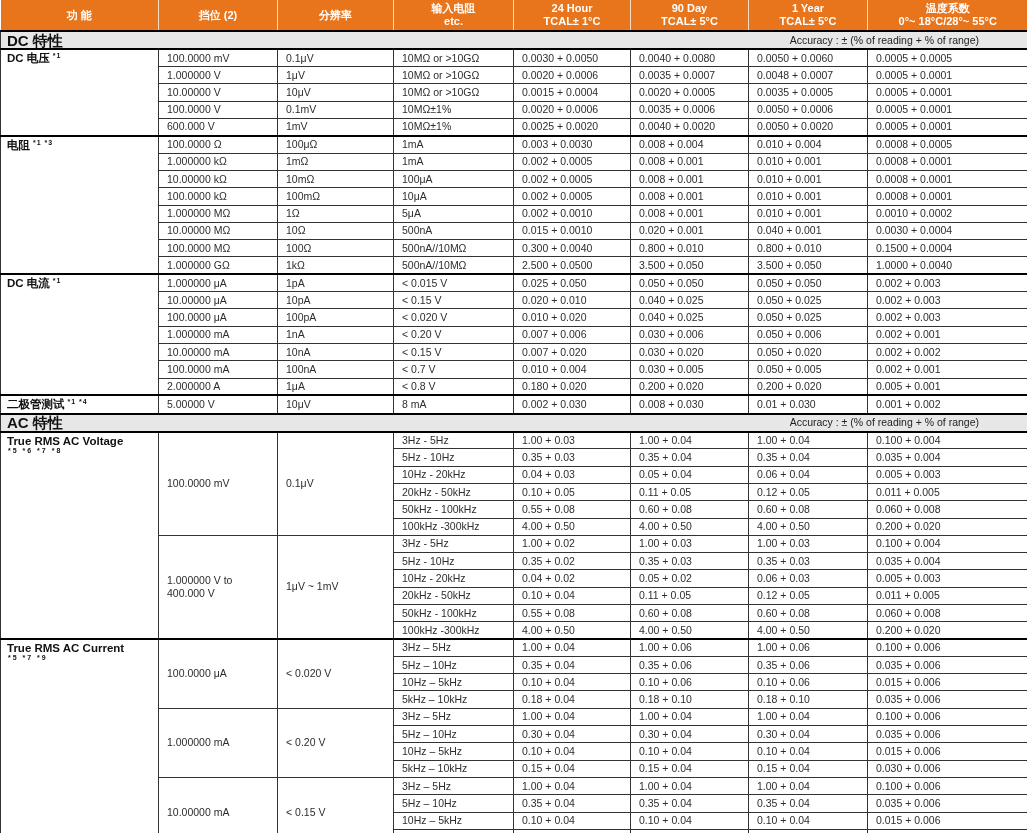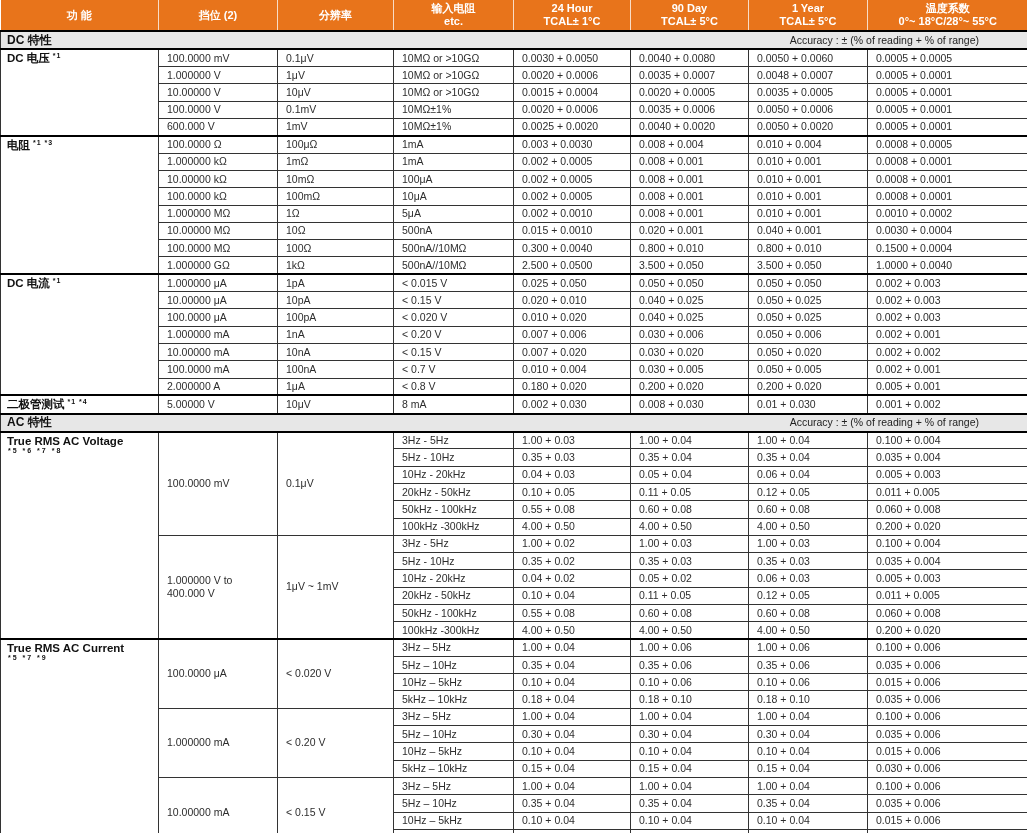--- a/index.html
+++ b/index.html
@@ -16,21 +16,21 @@
   }
   thead th:first-child { border-left:0; }
   td {
     border:1px solid #333; font-size:10.5px; line-height:1.05;
     padding:1px 2px 1px 8px; vertical-align:middle; white-space:nowrap; overflow:hidden;
   }
   tr.data { height:17.3px; }
   tr.section-row { height:18px; }
   td.section-cell { background:#E7E7E7; padding:0 48px 0 6px; }
   .section-flex { display:flex; justify-content:space-between; align-items:center; }
-  .section-title { font-weight:bold; font-size:12px; color:#111; }
+  .section-title { font-weight:bold; font-size:15px; color:#111; }
   .section-note { font-size:10.5px; color:#222; }
   .thick { border-top:2px solid #000 !important; }
   td.group-label {
     vertical-align:top; font-weight:bold; font-size:11.5px; color:#111;
     padding:2px 2px 1px 6px; white-space:normal; line-height:1.15;
   }
   .fn { font-size:7px; font-weight:bold; letter-spacing:1px; position:relative; top:-4px; margin-left:3px; }
   .fn.fnb { display:block; top:0; margin-left:1px; margin-top:-1px; letter-spacing:2px; }
   td.range-cell { white-space:pre-line; line-height:1.25; }
 </style>

